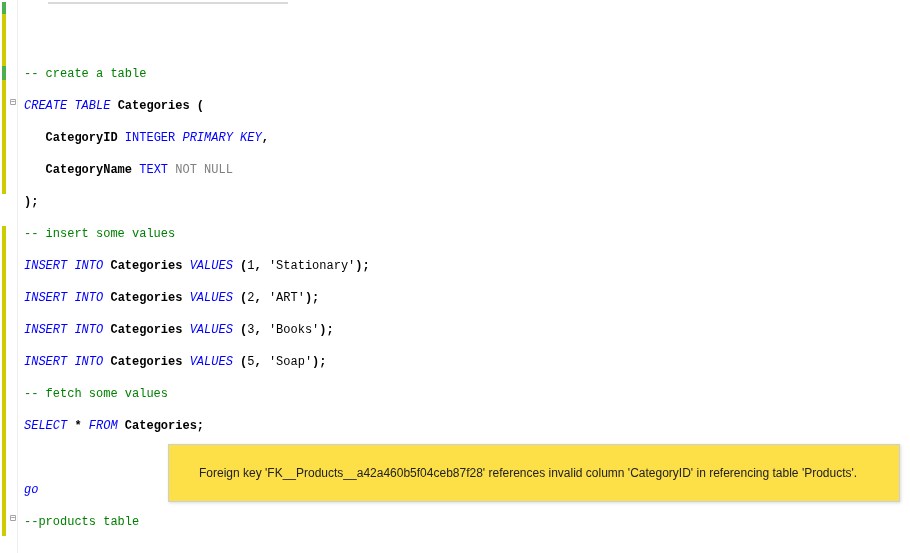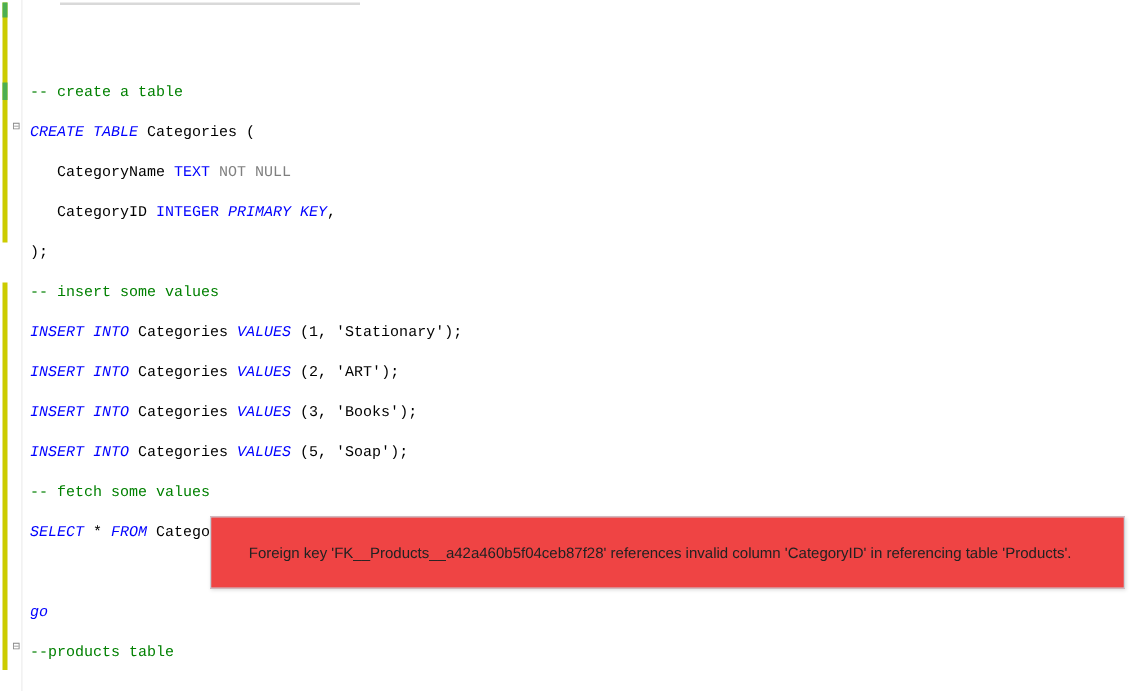--- a/index.html
+++ b/index.html
@@ -49,32 +49,33 @@
     color: #888;
     font-size: 10px;
     line-height: 10px;
     cursor: pointer;
   }
   .kw { color: #0000ff; font-style: italic; }
   .cm { color: #008000; }
   .tp { color: #0000ff; }
   .str { color: #000000; }
   .num { color: #000000; }
-  .id { color: #000000; }
+  .id { color: #000000; font-weight: bold; }
   .nn { color: #808080; }
   .tooltip {
     position: absolute;
-    background: #ef4444;
+    background: #fde047;
     border: 1px solid #c8d0d8;
     padding: 4px 10px;
     font-family: 'Segoe UI', Tahoma, sans-serif;
     font-size: 12px;
     color: #222;
     z-index: 10;
     box-shadow: 1px 1px 3px rgba(0,0,0,0.15);
+    margin-top: 31px;
   }
   .cursor-line {
     position: absolute;
     height: 2px;
     background: #000;
     top: 2px;
     left: 30px;
     width: 240px;
     opacity: 0.15;
   }
@@ -88,22 +89,22 @@
     <div class="gutter-bar green" style="top:2px;height:12px;"></div>
     <div class="gutter-bar green" style="top:66px;height:14px;"></div>
     <div class="gutter-bar" style="top:226px;height:310px;"></div>
   </div>
   <div class="code-area">
 
     <div class="cursor-line"></div>
 
 <div class="line"><span class="cm">-- create a table</span></div>
 <div class="line" style="position:relative;"><span class="fold-mark">⊟</span><span class="kw">CREATE</span> <span class="kw">TABLE</span> <span class="id">Categories</span> <span class="id">(</span></div>
+<div class="line">   <span class="id">CategoryID</span> <span class="tp">INTEGER</span> <span class="kw">PRIMARY</span> <span class="kw">KEY</span><span class="id">,</span></div>
 <div class="line">   <span class="id">CategoryName</span> <span class="tp">TEXT</span> <span class="nn">NOT</span> <span class="nn">NULL</span></div>
-<div class="line">   <span class="id">CategoryID</span> <span class="tp">INTEGER</span> <span class="kw">PRIMARY</span> <span class="kw">KEY</span><span class="id">,</span></div>
 <div class="line"><span class="id">);</span></div>
 <div class="line"><span class="cm">-- insert some values</span></div>
 <div class="line"><span class="kw">INSERT</span> <span class="kw">INTO</span> <span class="id">Categories</span> <span class="kw">VALUES</span> <span class="id">(</span><span class="num">1</span><span class="id">, </span><span class="str">'Stationary'</span><span class="id">);</span></div>
 <div class="line"><span class="kw">INSERT</span> <span class="kw">INTO</span> <span class="id">Categories</span> <span class="kw">VALUES</span> <span class="id">(</span><span class="num">2</span><span class="id">, </span><span class="str">'ART'</span><span class="id">);</span></div>
 <div class="line"><span class="kw">INSERT</span> <span class="kw">INTO</span> <span class="id">Categories</span> <span class="kw">VALUES</span> <span class="id">(</span><span class="num">3</span><span class="id">, </span><span class="str">'Books'</span><span class="id">);</span></div>
 <div class="line"><span class="kw">INSERT</span> <span class="kw">INTO</span> <span class="id">Categories</span> <span class="kw">VALUES</span> <span class="id">(</span><span class="num">5</span><span class="id">, </span><span class="str">'Soap'</span><span class="id">);</span></div>
 <div class="line"><span class="cm">-- fetch some values</span></div>
 <div class="line"><span class="kw">SELECT</span> <span class="id">*</span> <span class="kw">FROM</span> <span class="id">Categories</span><span class="id">;</span></div>
 <div class="line"></div>
 <div class="line"><span class="kw">go</span></div>

